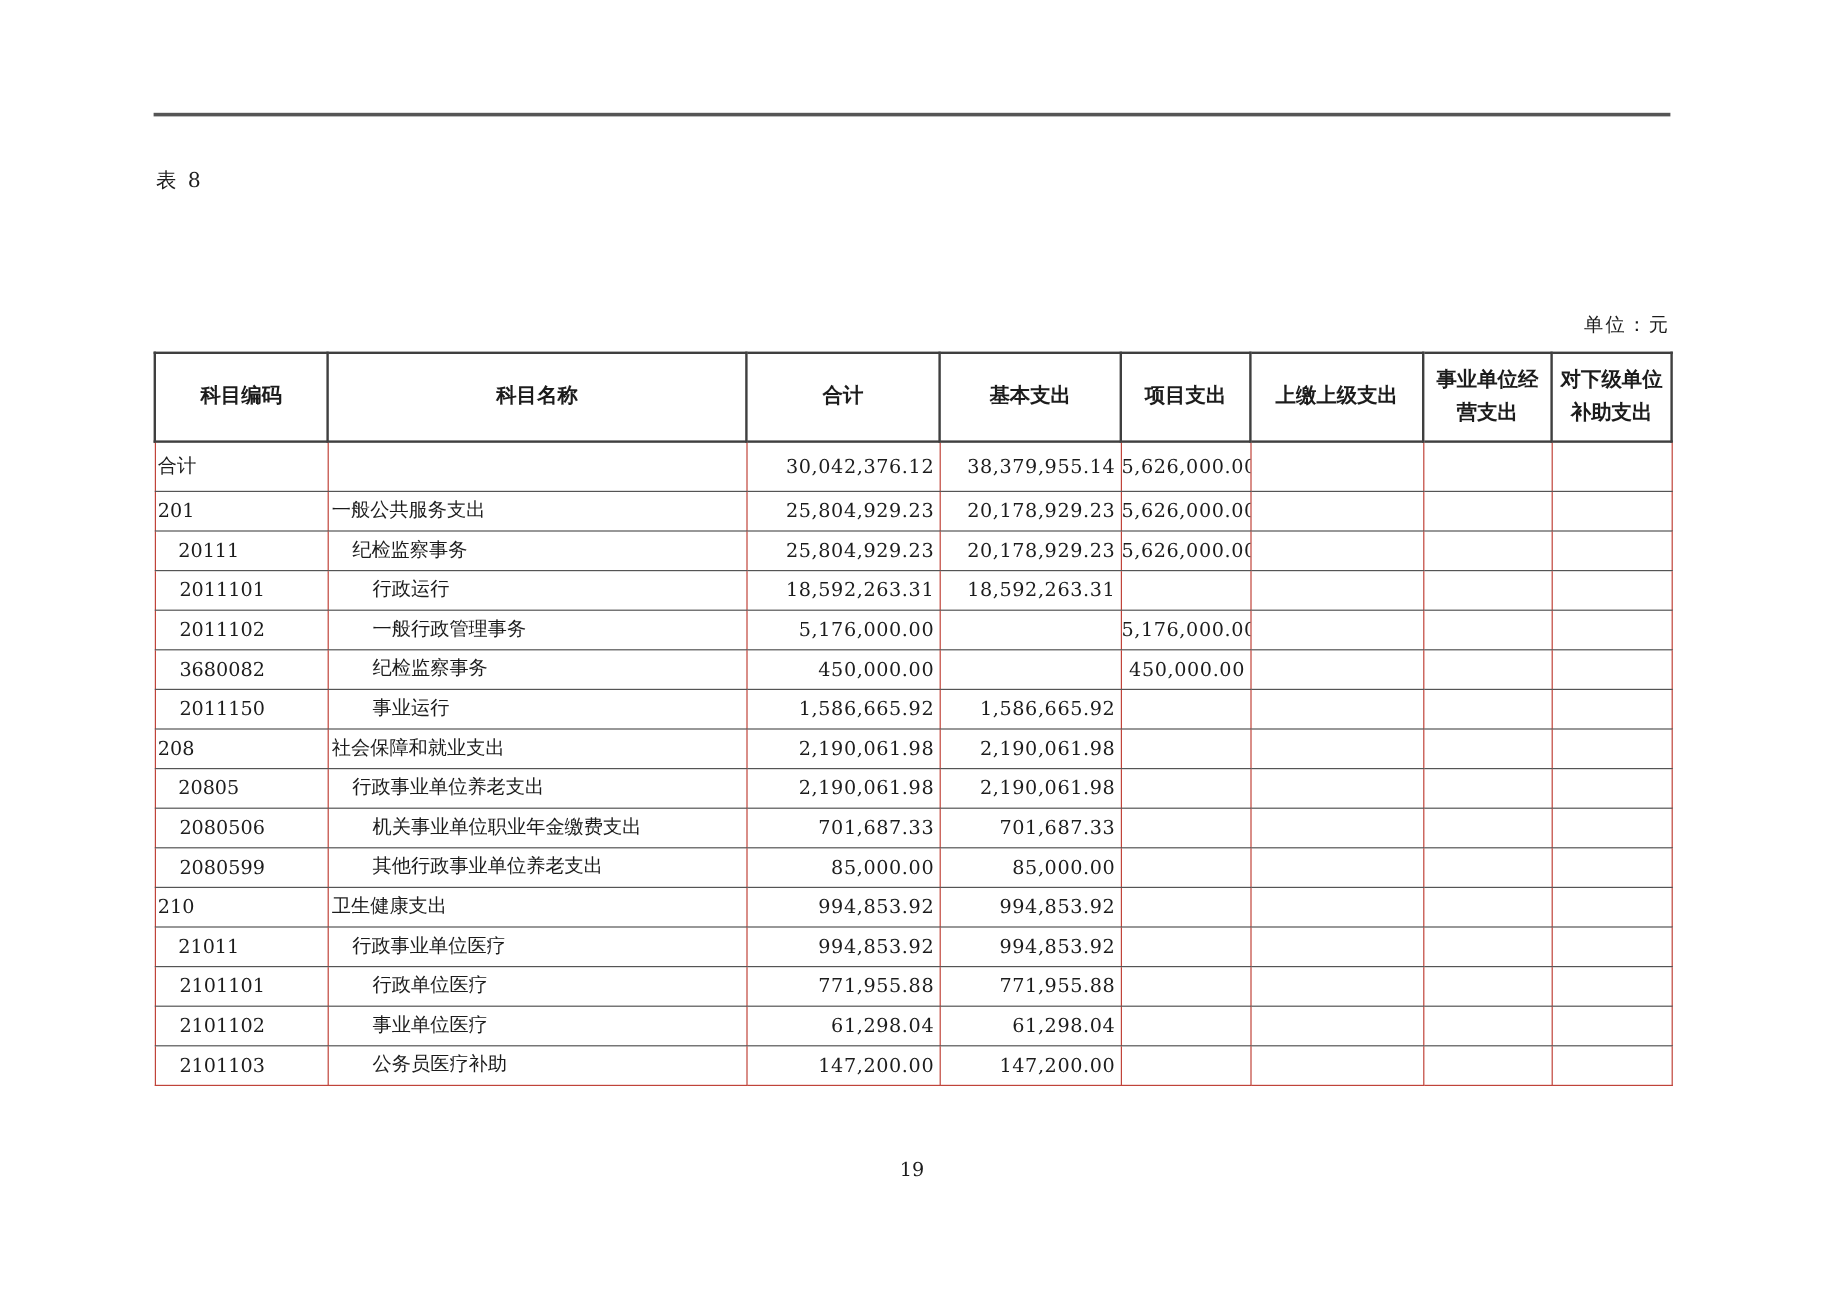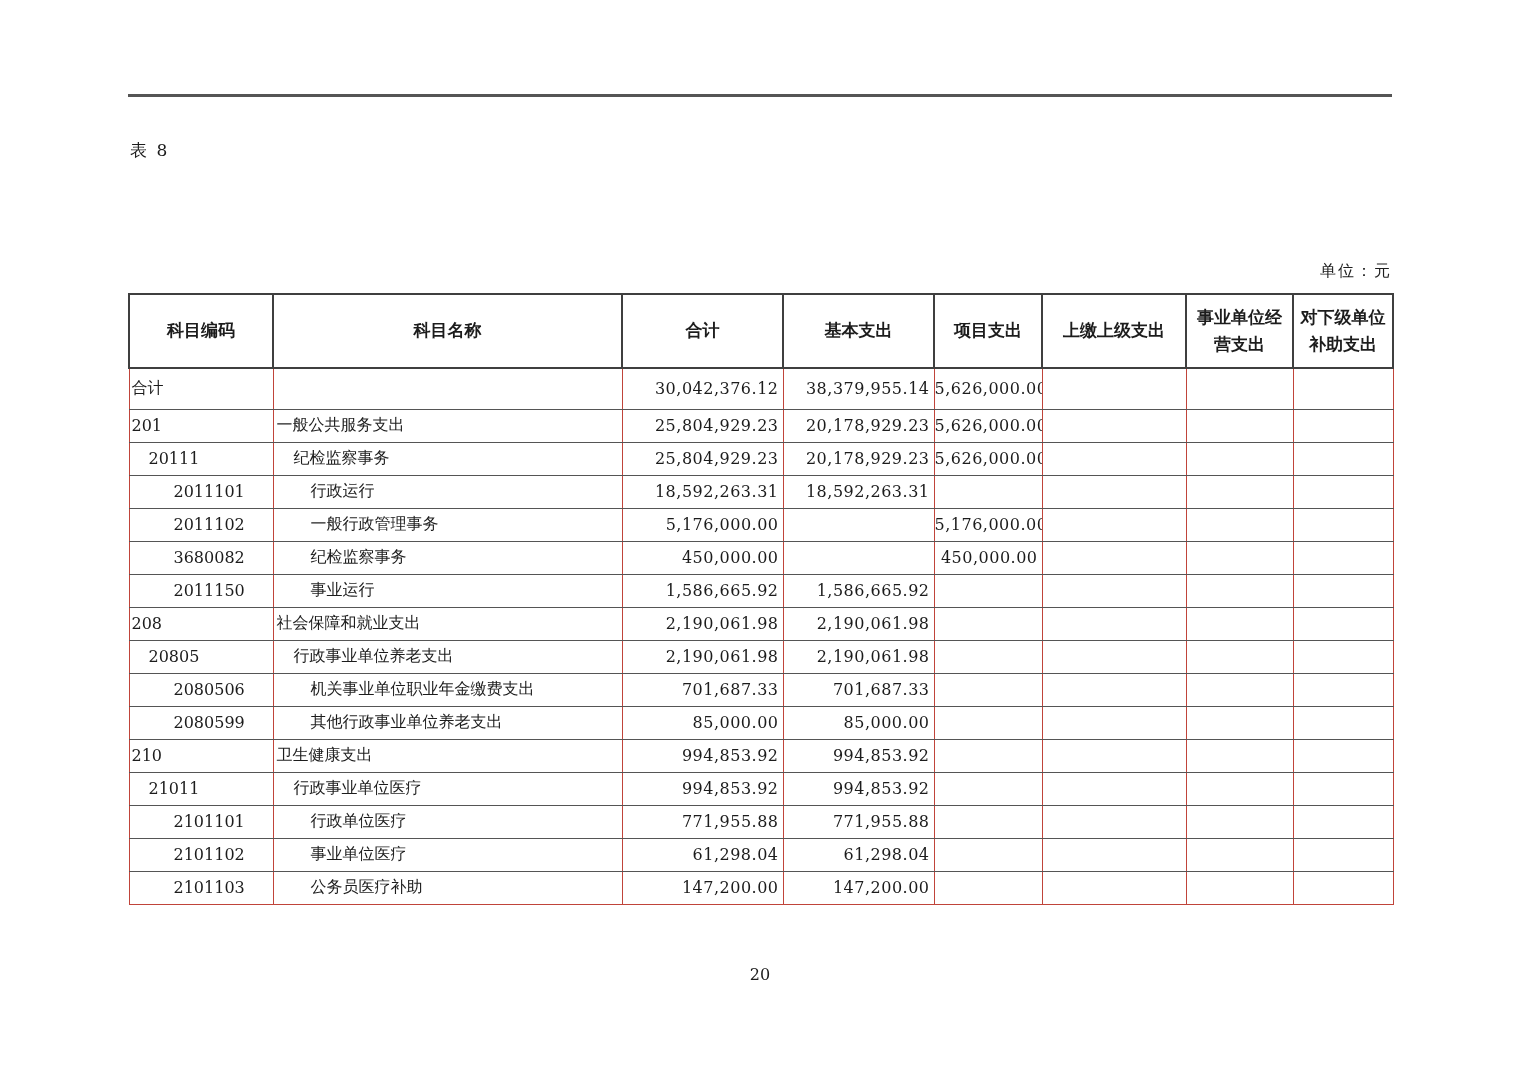--- a/index.html
+++ b/index.html
@@ -62,21 +62,21 @@
     overflow:hidden;
   }
   .budget-table tbody tr{height:33px;}
   .budget-table tbody tr:first-child{height:41px;}
   .budget-table tbody tr:last-child td{border-bottom:1.5px solid var(--grid_red);}
   td.code{text-align:left;}
   td.name{text-align:left;}
   td.num{text-align:right;padding-right:4px;letter-spacing:0.5px;}
   td.code.lvl0{padding-left:2px;}
   td.code.lvl1{padding-left:19px;}
-  td.code.lvl2{padding-left:44px;}
+  td.code.lvl2{padding-left:20px;}
   td.name.lvl0{padding-left:3px;}
   td.name.lvl1{padding-left:20px;}
   td.name.lvl2{padding-left:37px;}
   .page-number{
     position:absolute;left:0;top:965px;width:100%;
     text-align:center;font-size:16px;
   }
 </style>
 </head>
 <body>
@@ -270,15 +270,15 @@
           <td class="num">147,200.00</td>
           <td class="num">147,200.00</td>
           <td class="num"></td>
           <td class="num"></td>
           <td class="num"></td>
           <td class="num"></td>
         </tr>
       </tbody>
   </table>
 
-  <div class="page-number">20</div>
+  <div class="page-number">19</div>
 
 </div>
 
 </body></html>

